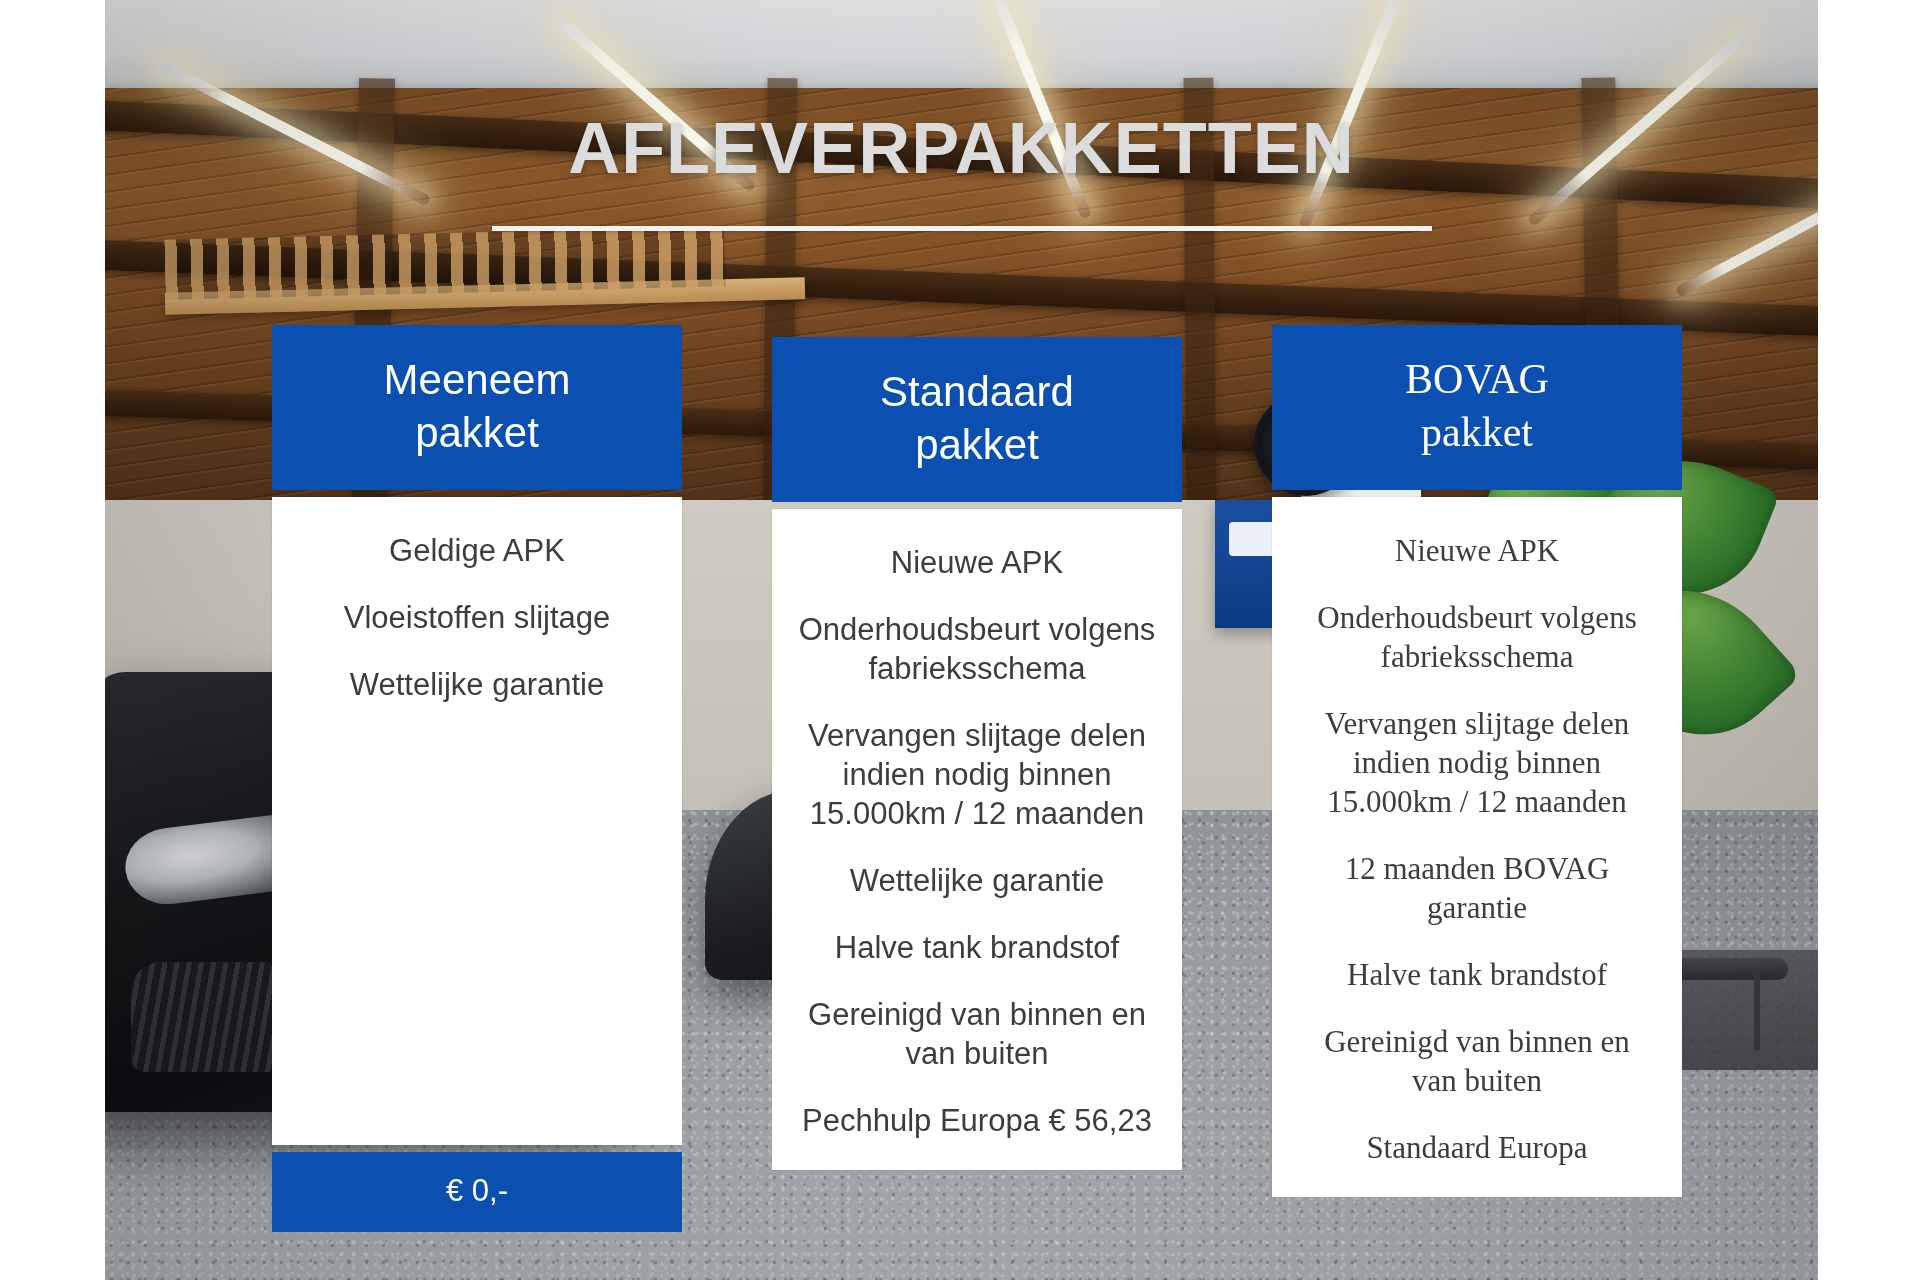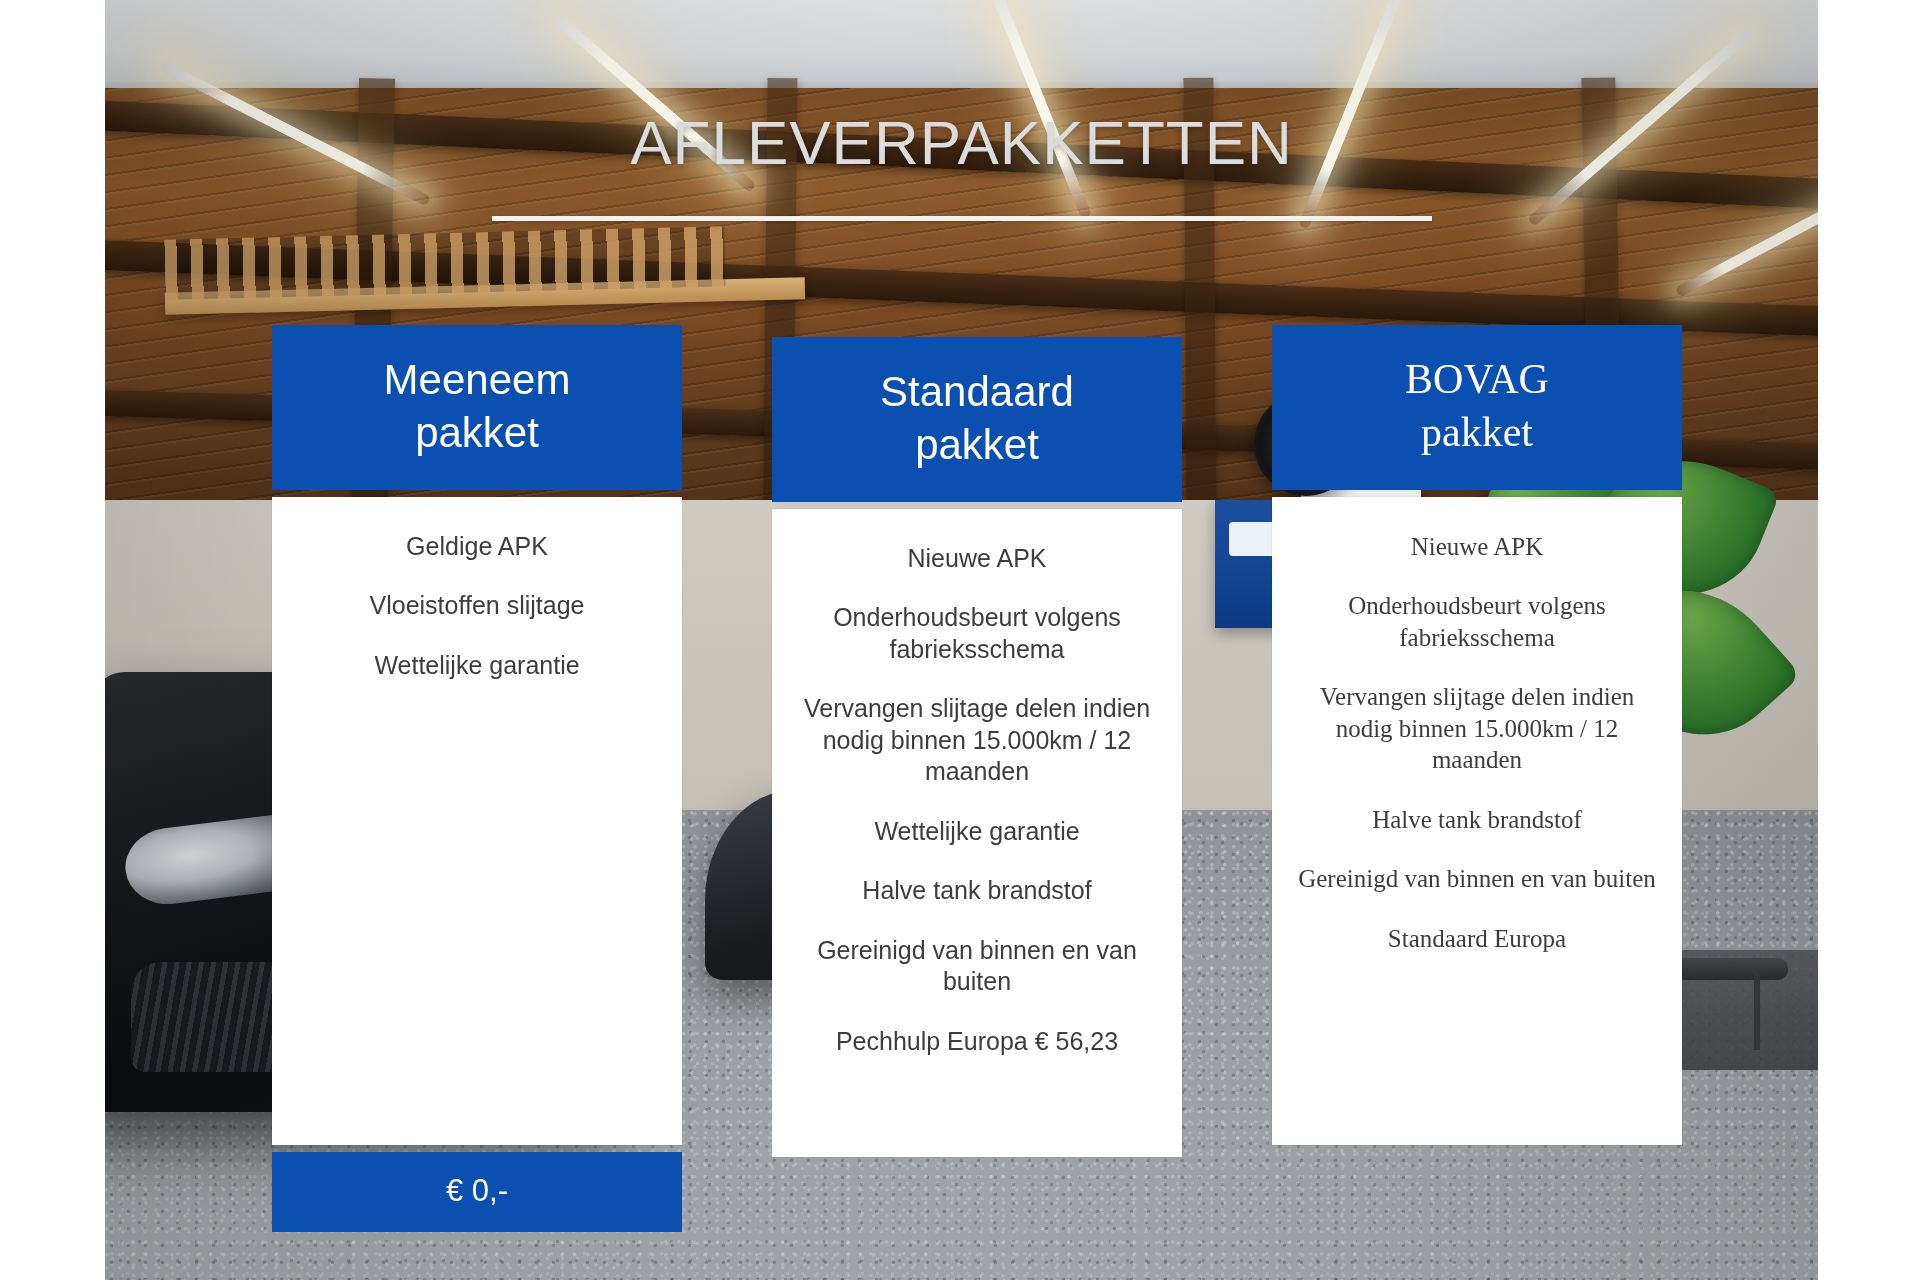--- a/index.html
+++ b/index.html
@@ -174,22 +174,22 @@
 
   
   #title-block {
     position: absolute;
     left: 105px; top: 112px;
     width: 1713px;
     text-align: center;
     z-index: 5;
   }
   #page-title {
-    font-size: 62px;
-    font-weight: 400;
+    font-size: 72px;
+    font-weight: 700;
     letter-spacing: 1px;
     color: #dcdcdc;
     line-height: 1;
     font-family: "Liberation Sans", sans-serif;
     text-shadow: 0 2px 6px rgba(0,0,0,.28);
   }
   #title-rule {
     margin: 42px auto 0;
     width: 940px;
     height: 5px;
@@ -227,21 +227,21 @@
   }
   .card-body {
     background: #ffffff;
     margin-top: 7px;
     padding: 34px 26px 30px;
     min-height: 648px;
     box-shadow: 0 0 0 1px rgba(0,0,0,.04);
   }
   .feature {
     color: #3d3d3d;
-    font-size: 25px;
+    font-size: 31px;
     line-height: 1.26;
     text-align: center;
     margin-bottom: 28px;
   }
   .feature:last-child { margin-bottom: 0; }
 
   .card-footer {
     background: #0b4fb0;
     color: #ffffff;
     text-align: center;
@@ -351,20 +351,21 @@
 
     <div class="card" id="card-2">
       <div class="card-header">
         <div>BOVAG</div>
         <div>pakket</div>
       </div>
       <div class="card-body">
         <div class="feature">Nieuwe APK</div>
         <div class="feature">Onderhoudsbeurt volgens fabrieksschema</div>
         <div class="feature">Vervangen slijtage delen indien nodig binnen 15.000km / 12 maanden</div>
+        <div class="feature">12 maanden BOVAG garantie</div>
         <div class="feature">Halve tank brandstof</div>
         <div class="feature">Gereinigd van binnen en van buiten</div>
         <div class="feature">Standaard Europa</div>
       </div>
     </div>
 
   </div>
 </div>
 
 </body></html>

